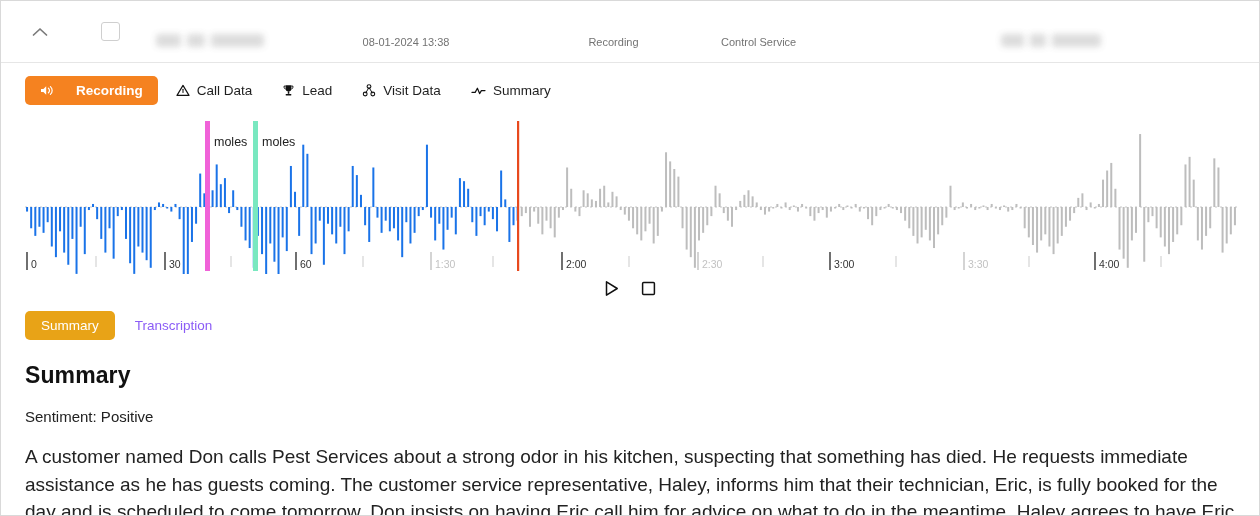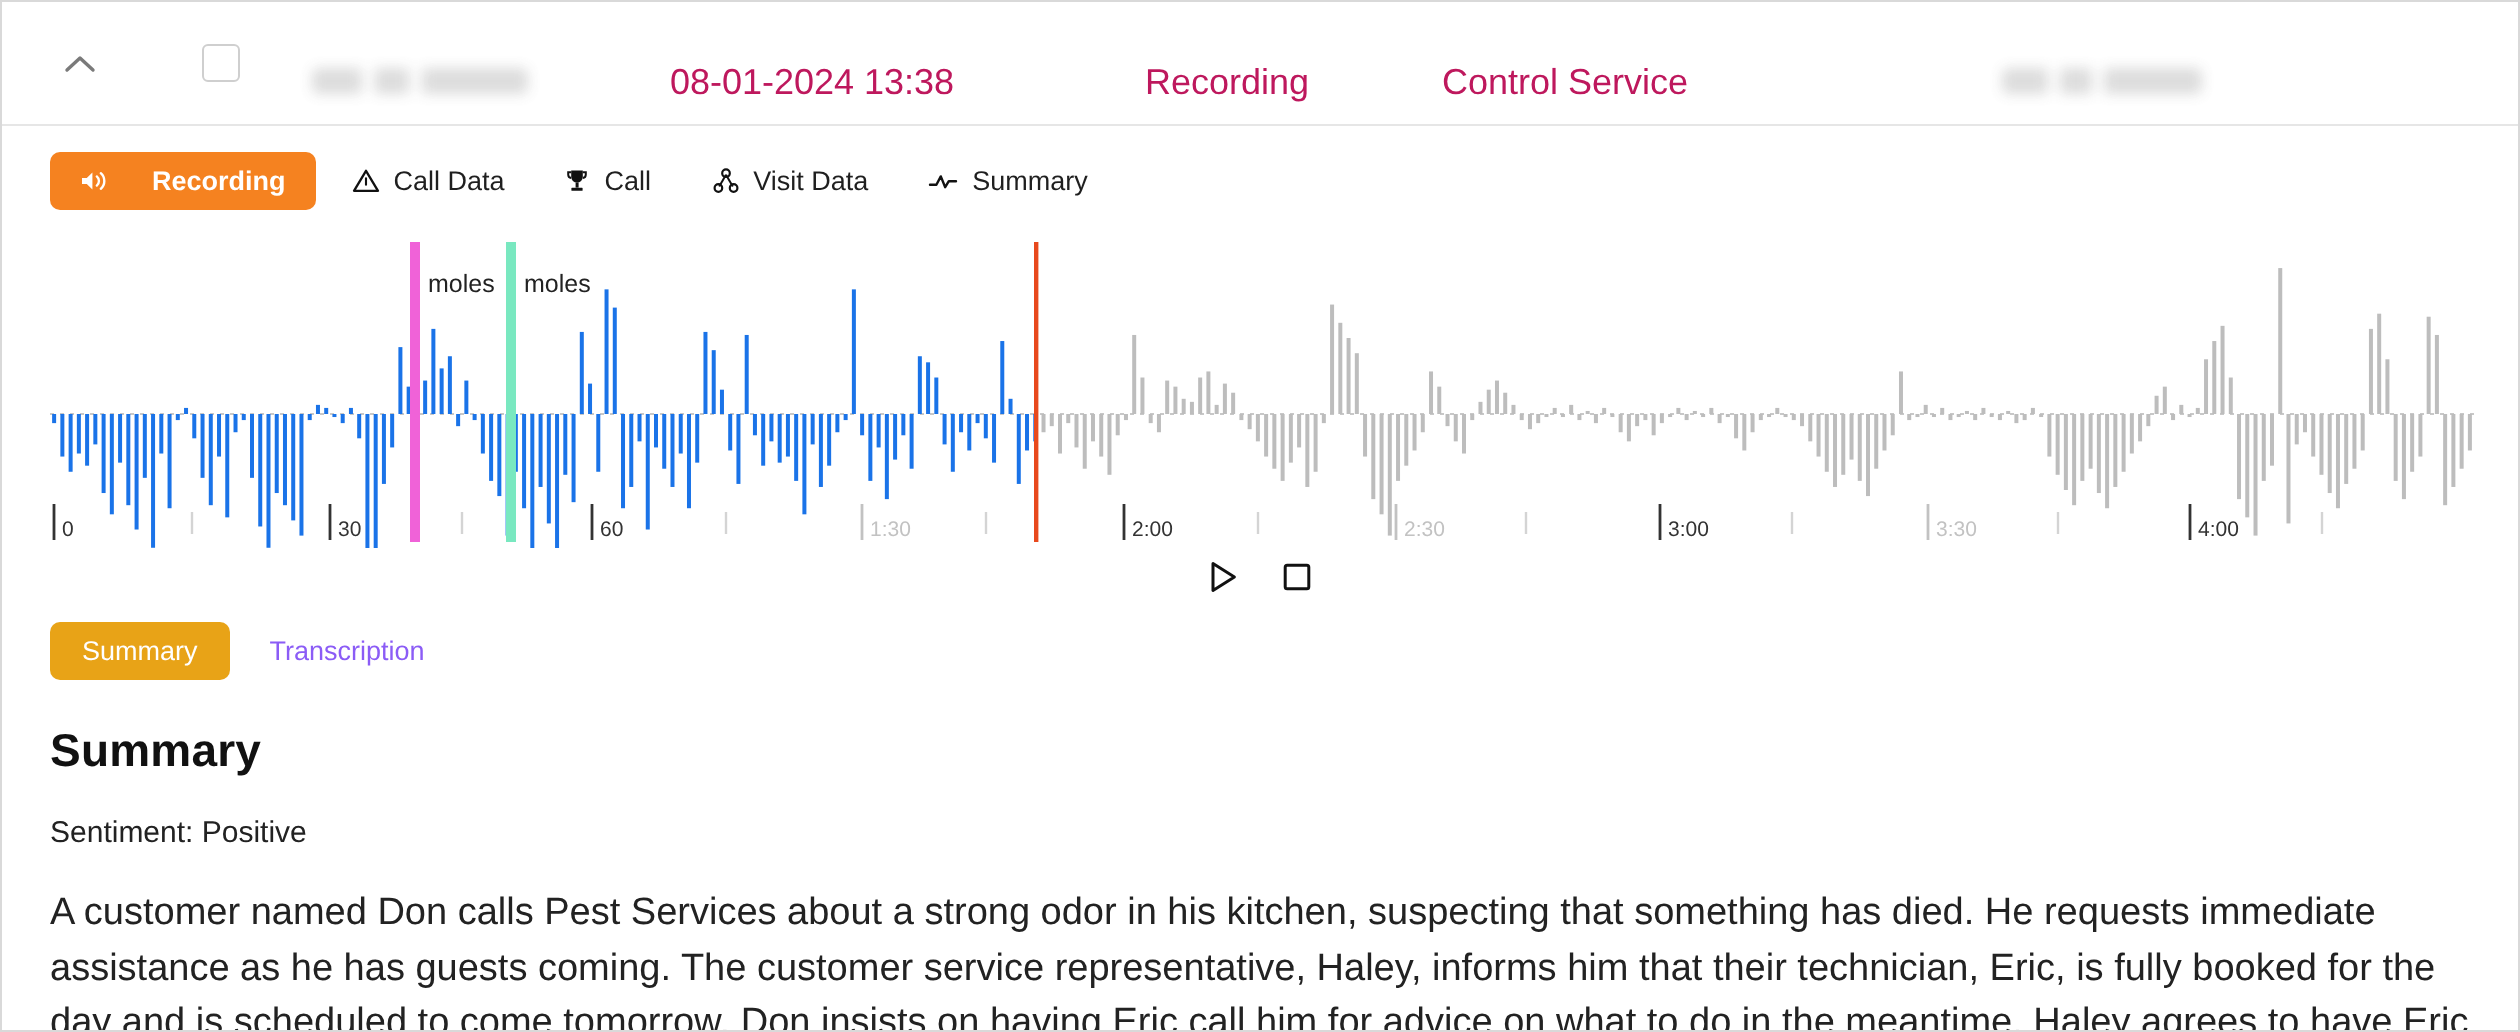--- a/index.html
+++ b/index.html
@@ -57,22 +57,22 @@
     background: linear-gradient(90deg,
       rgba(120,120,120,.30) 0, rgba(120,120,120,.30) 22%,
       rgba(255,255,255,0) 24%, rgba(255,255,255,0) 28%,
       rgba(120,120,120,.30) 30%, rgba(120,120,120,.30) 44%,
       rgba(255,255,255,0) 46%, rgba(255,255,255,0) 50%,
       rgba(120,120,120,.30) 52%, rgba(120,120,120,.30) 100%);
     filter: blur(3.2px);
     opacity: .85;
   }
   .hcell {
-    font-size: 18px;
-    color: #be185d;
+    font-size: 11px;
+    color: #737373;
     white-space: nowrap;
     margin-top: 20px;
   }
   .h-id      { width: 150px; margin-left: 36px; }
   .h-date    { width: 200px; text-align: center; }
   .h-agg     { width: 215px; text-align: center; }
   .h-service { width: 230px; text-align: left; }
   .h-phone   { width: 200px; text-align: center; }
 
   
@@ -218,21 +218,21 @@
 
     <div class="tab">
       <span class="ic">
         <svg width="13" height="13" viewBox="0 0 13 13">
           <path d="M3.6 1.3h5.8v3.1a2.9 2.9 0 01-5.8 0z" fill="#111"></path>
           <path d="M3.6 2.1H2.1v1.1c0 1 .7 1.7 1.5 1.8M9.4 2.1h1.5v1.1c0 1-.7 1.7-1.5 1.8" fill="none" stroke="#111" stroke-width="1"></path>
           <rect x="5.8" y="7.2" width="1.5" height="2.6" fill="#111"></rect>
           <rect x="3.7" y="9.9" width="5.6" height="1.5" rx=".3" fill="#111"></rect>
         </svg>
       </span>
-      <span>Call</span>
+      <span>Lead</span>
     </div>
 
     <div class="tab">
       <span class="ic">
         <svg width="14" height="13" viewBox="0 0 14 13">
           <line x1="7" y1="3.4" x2="3.6" y2="9.2" stroke="#111" stroke-width="1"></line>
           <line x1="7" y1="3.4" x2="10.4" y2="9.2" stroke="#111" stroke-width="1"></line>
           <circle cx="7" cy="2.6" r="1.9" fill="none" stroke="#111" stroke-width="1.1"></circle>
           <circle cx="3.2" cy="10" r="1.9" fill="none" stroke="#111" stroke-width="1.1"></circle>
           <circle cx="10.8" cy="10" r="1.9" fill="none" stroke="#111" stroke-width="1.1"></circle>

